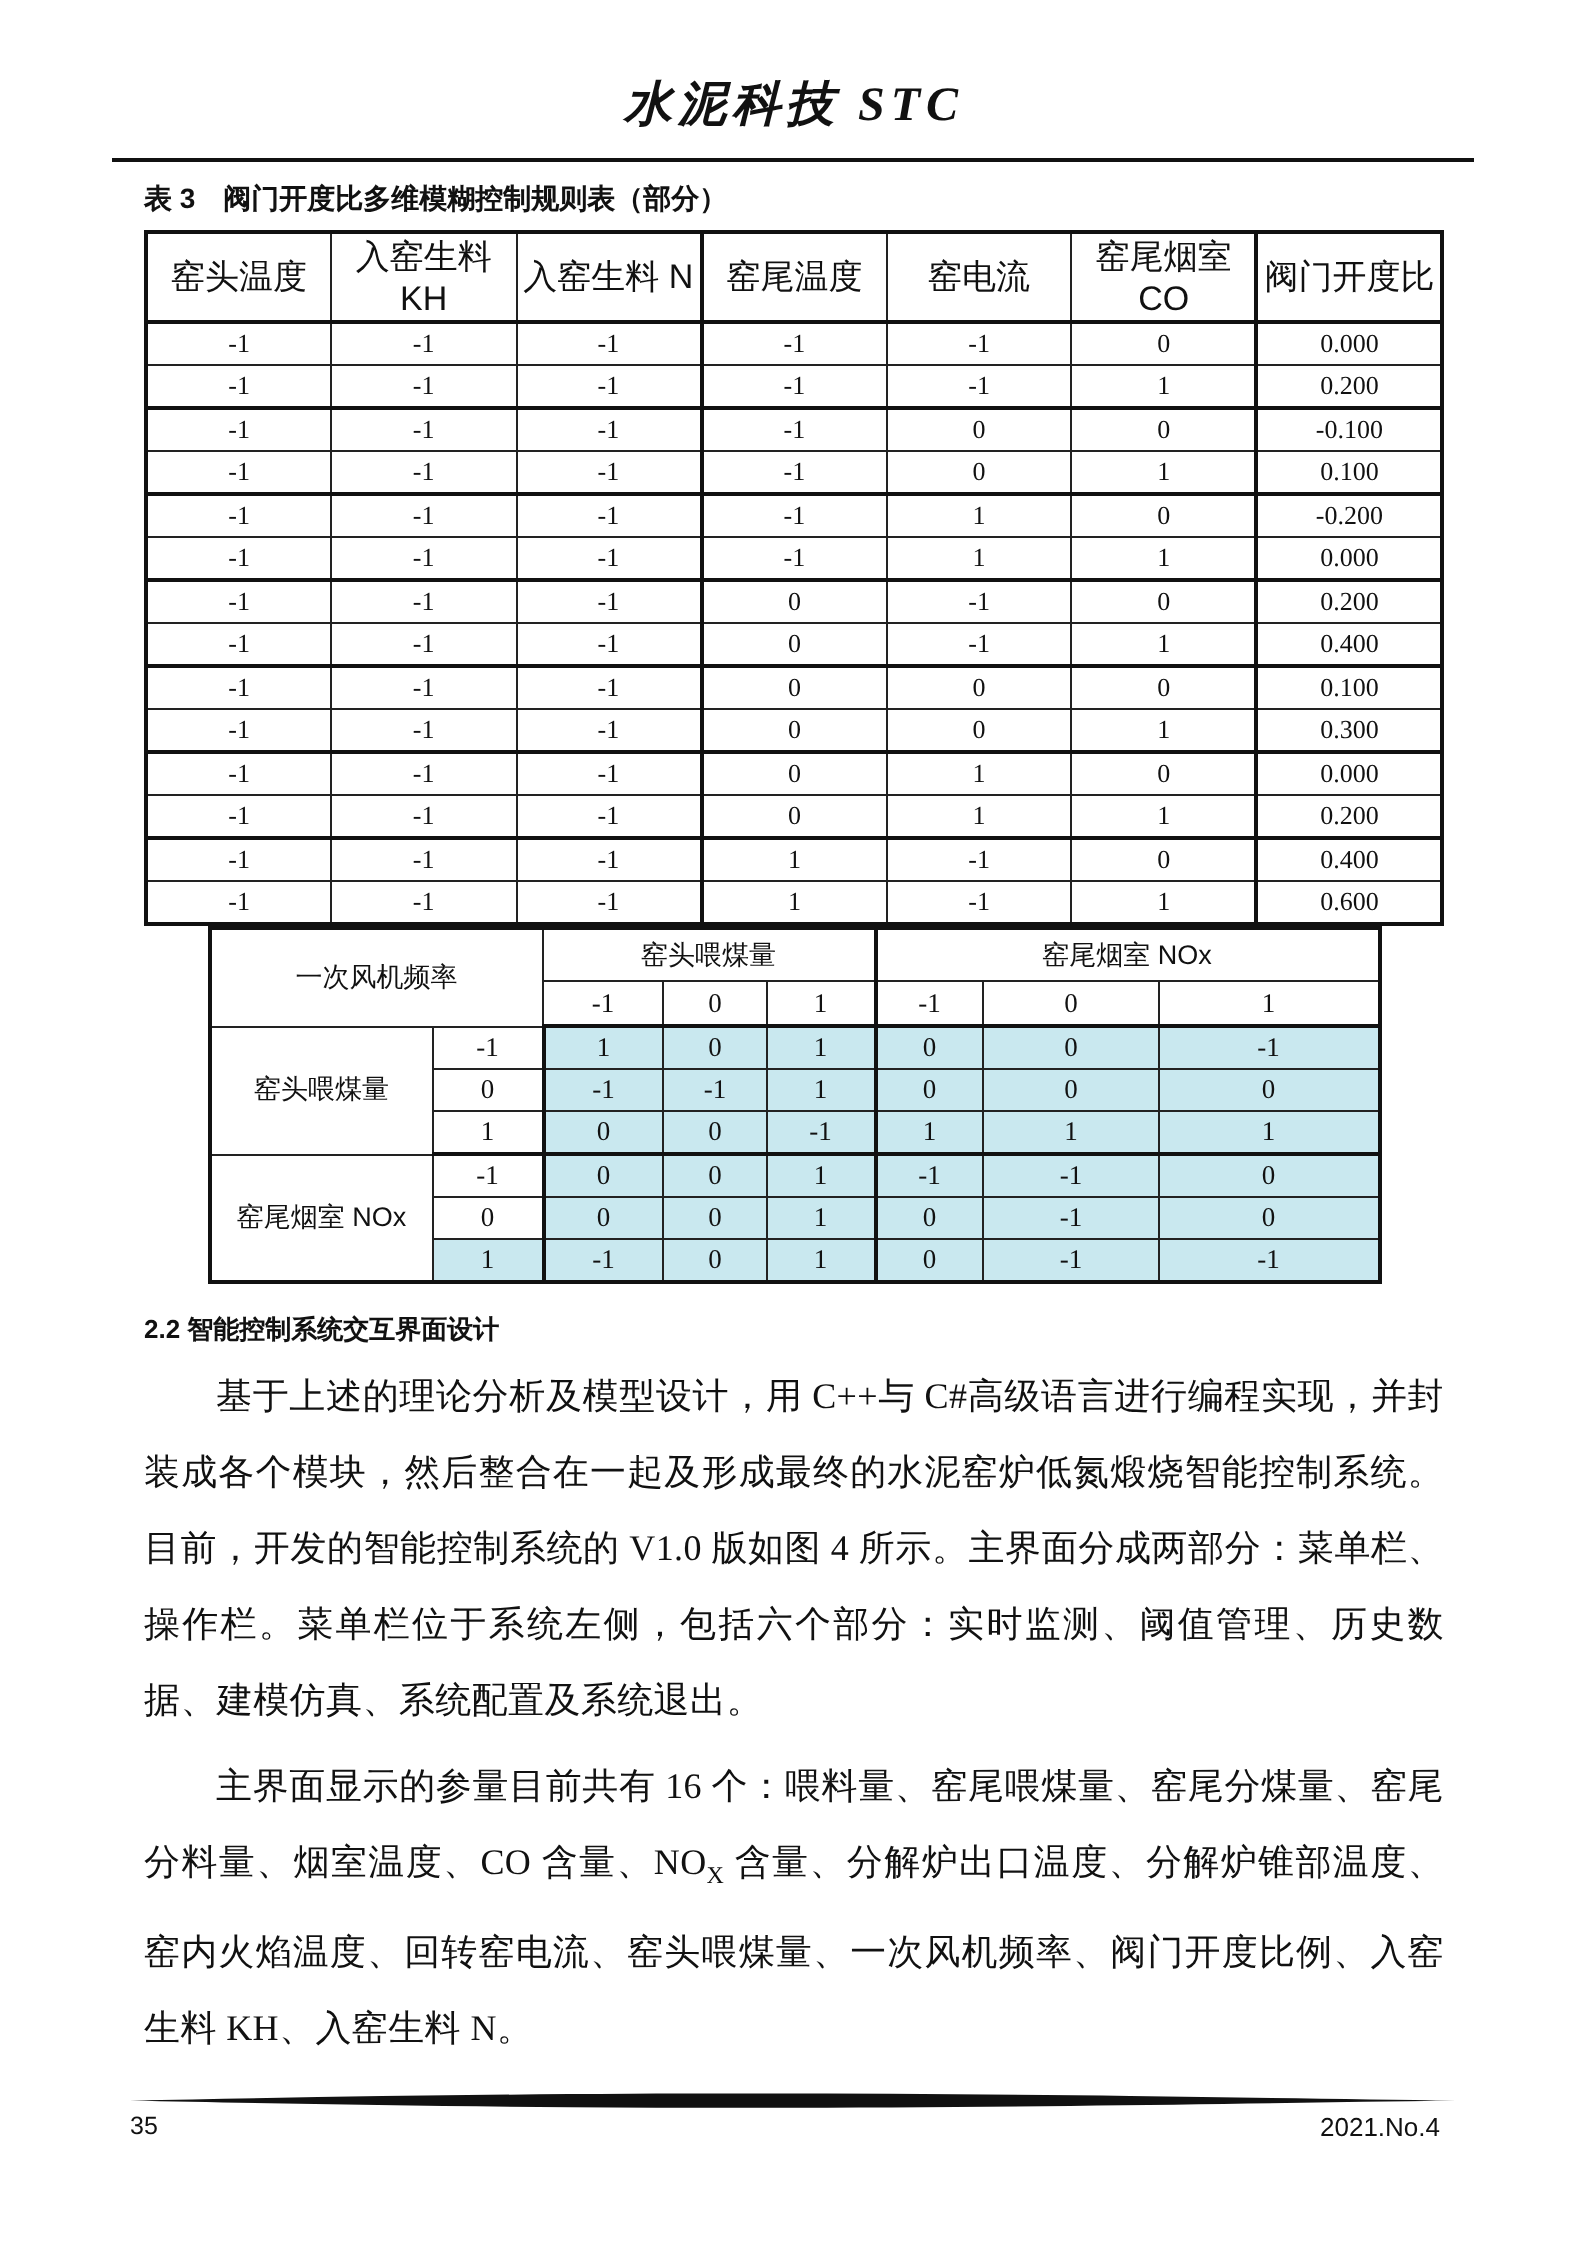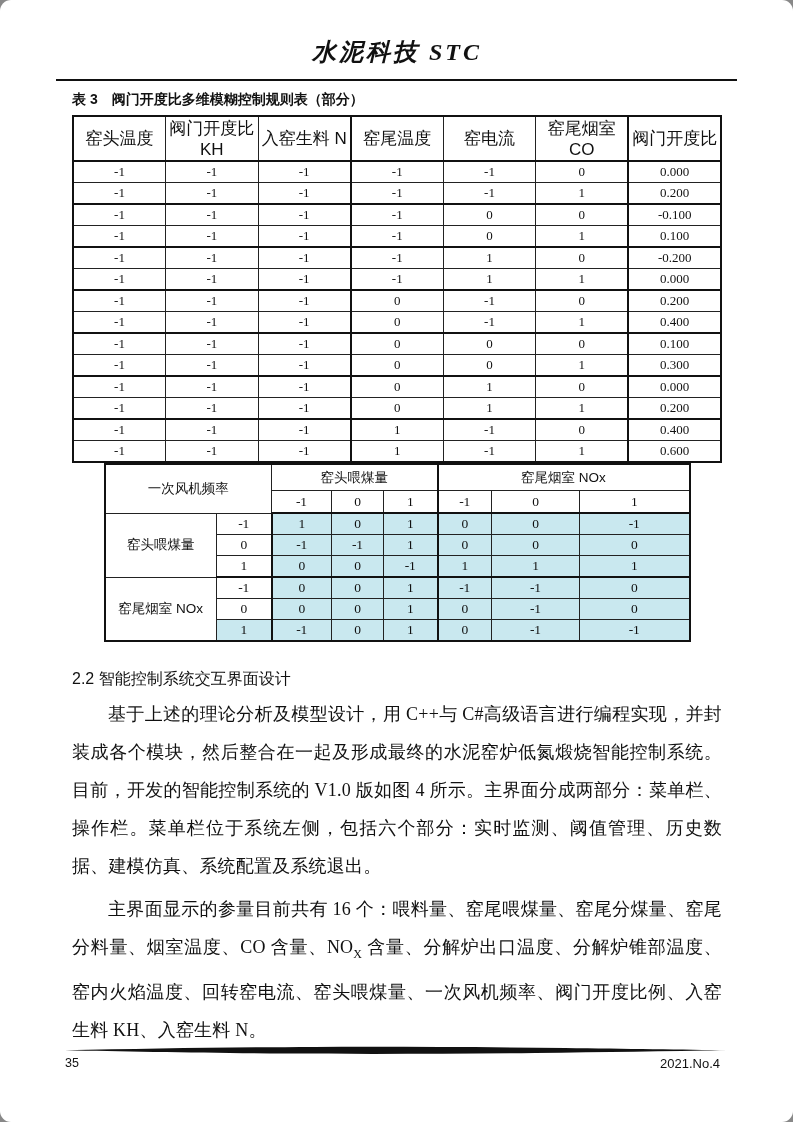--- a/index.html
+++ b/index.html
@@ -1,19 +1,19 @@
 <!DOCTYPE html>
 <html><head>
 <meta charset="utf-8">
 <style>
   html,body { margin:0; padding:0; background:#888; }
   .page {
     width:793px; height:1122px; margin:0 auto; background:#ffffff;
     position:relative; overflow:hidden;
-    font-family:"Liberation Serif","DejaVu Serif",serif; color:#111;border-radius:11px;
+    font-family:"Liberation Serif","DejaVu Serif",serif; color:#111;
   }
   .content { padding:0 71px 0 72px; }
 
   
   .doc-header-title {
     padding-top:36px; text-align:center;
     font-size:24px; font-weight:bold; font-style:italic; letter-spacing:3px;
   }
   .header-rule { height:2px; background:#111; margin:11px -15px 0 -16px; }
 
@@ -55,21 +55,21 @@
   #table4 tr.t4-header-2 td { height:21px; border-bottom:2px solid #111; }
   #table4 td.corner { font-family:"Liberation Sans","DejaVu Sans",sans-serif; }
   #table4 td.rowlabel { font-family:"Liberation Sans","DejaVu Sans",sans-serif; }
   #table4 td.idx { border-right:2px solid #111; }
   #table4 td.gsep { border-right:2px solid #111; }
   #table4 tr.gend td { border-bottom:2px solid #111; }
   #table4 td.hl { background:var(--hl,#c9e8ef); }
 
   
   .section-heading {
-    margin:27px 0 0; font-size:16px; font-weight:normal;
+    margin:14px 0 0; font-size:13px; font-weight:bold;
     font-family:"Liberation Sans","DejaVu Sans",sans-serif;
   }
   .body-par {
     margin:5px 0 0; font-size:18px; line-height:38px;
     text-align:justify; text-indent:2em; letter-spacing:0.2px;
   }
   .body-par sub { font-size:12px; }
 
   
   .footer { position:absolute; left:65px; top:1046px; width:663px; }
@@ -91,21 +91,21 @@
   <div class="content">
 
     <div class="doc-header-title">水泥科技 STC</div>
     <div class="header-rule"></div>
 
     <div class="table-caption caption-3">表 3　阀门开度比多维模糊控制规则表（部分）</div>
     <table id="table3">
         <tbody>
           <tr>
             <th>窑头温度</th>
-            <th>阀门开度比 KH</th>
+            <th>入窑生料 KH</th>
             <th>入窑生料 N</th>
             <th>窑尾温度</th>
             <th>窑电流</th>
             <th>窑尾烟室 CO</th>
             <th>阀门开度比</th>
           </tr>
           <tr>
             <td>-1</td>
             <td>-1</td>
             <td>-1</td>

